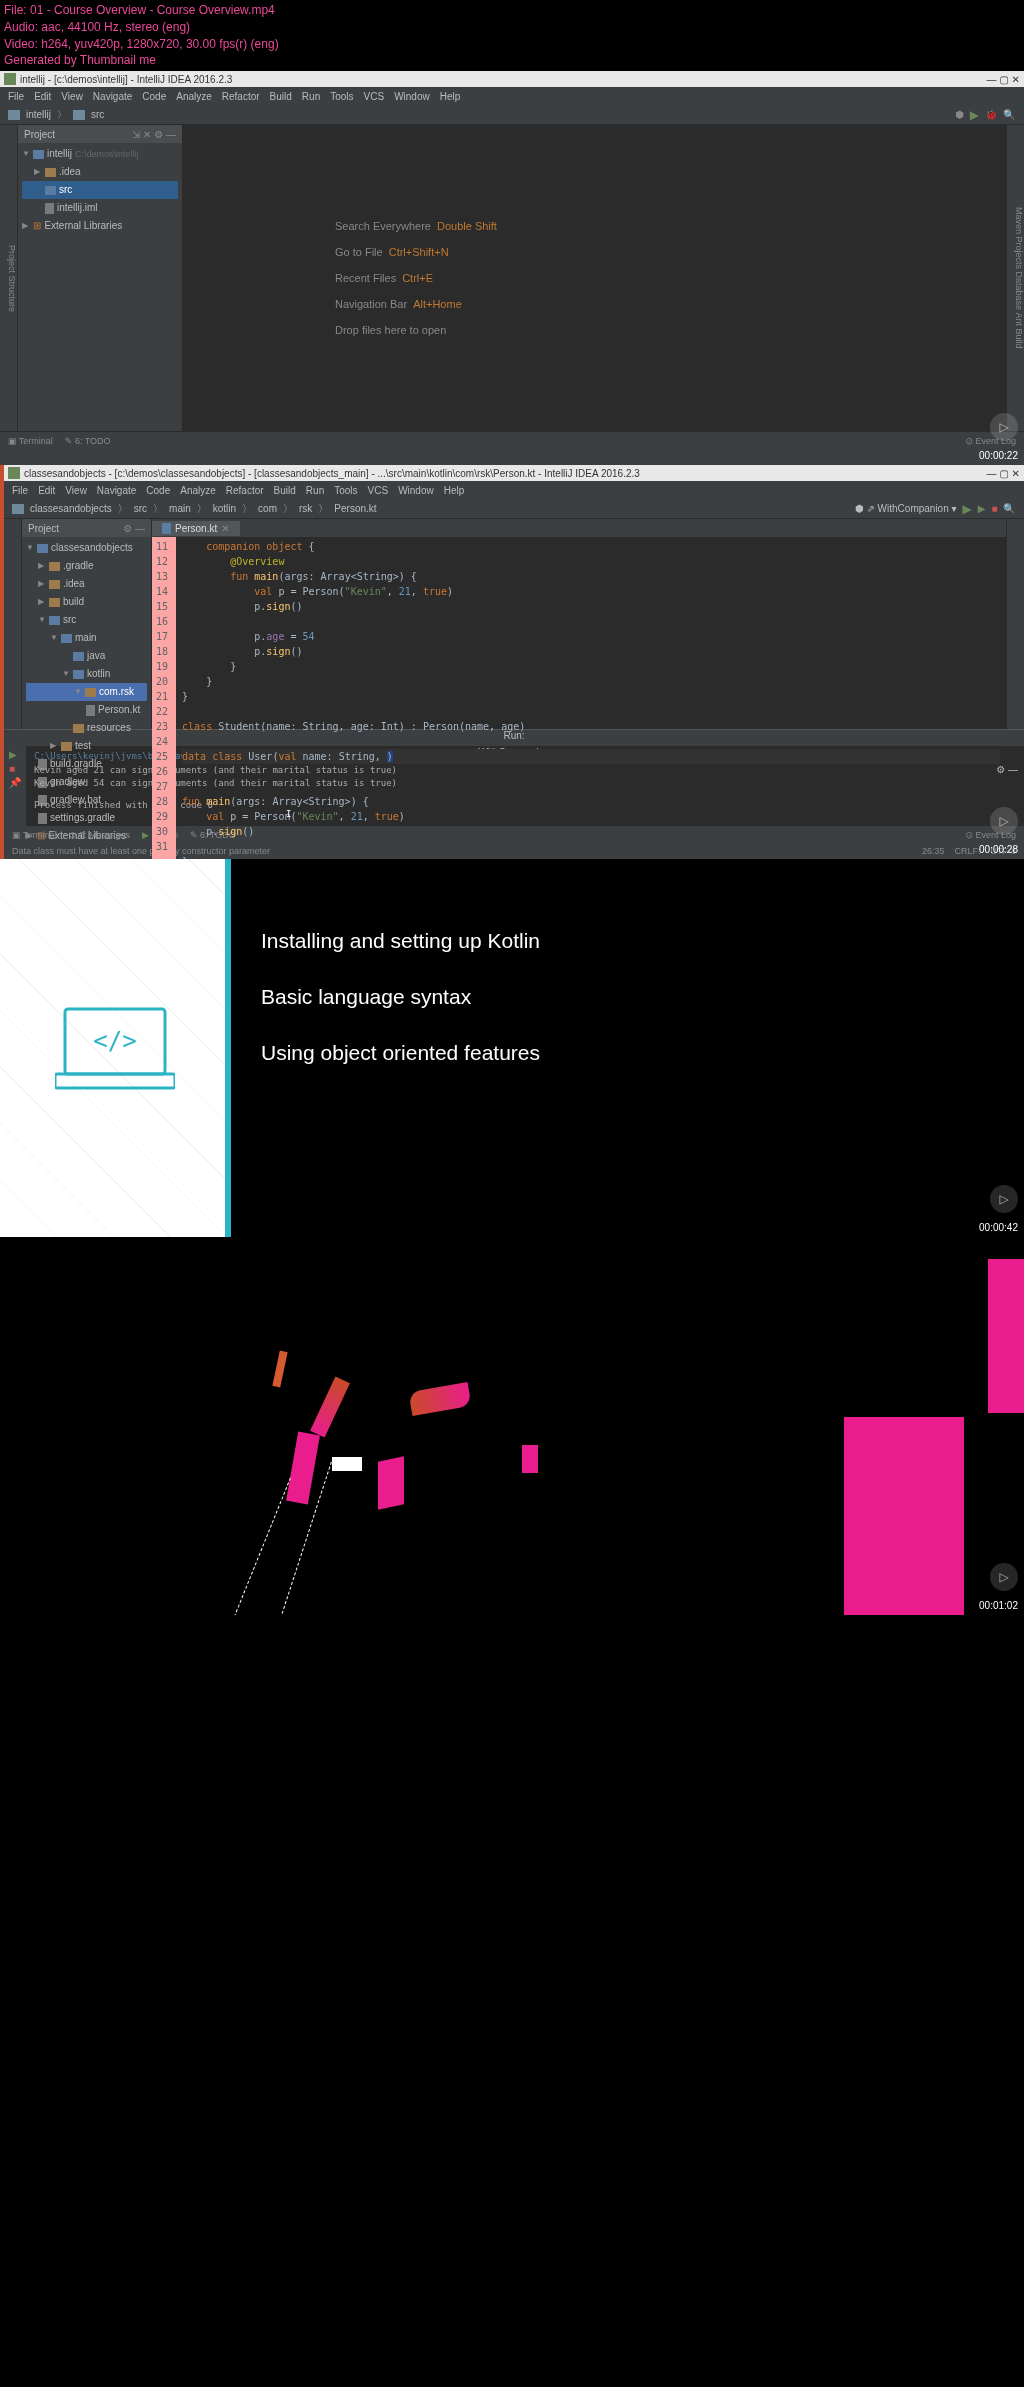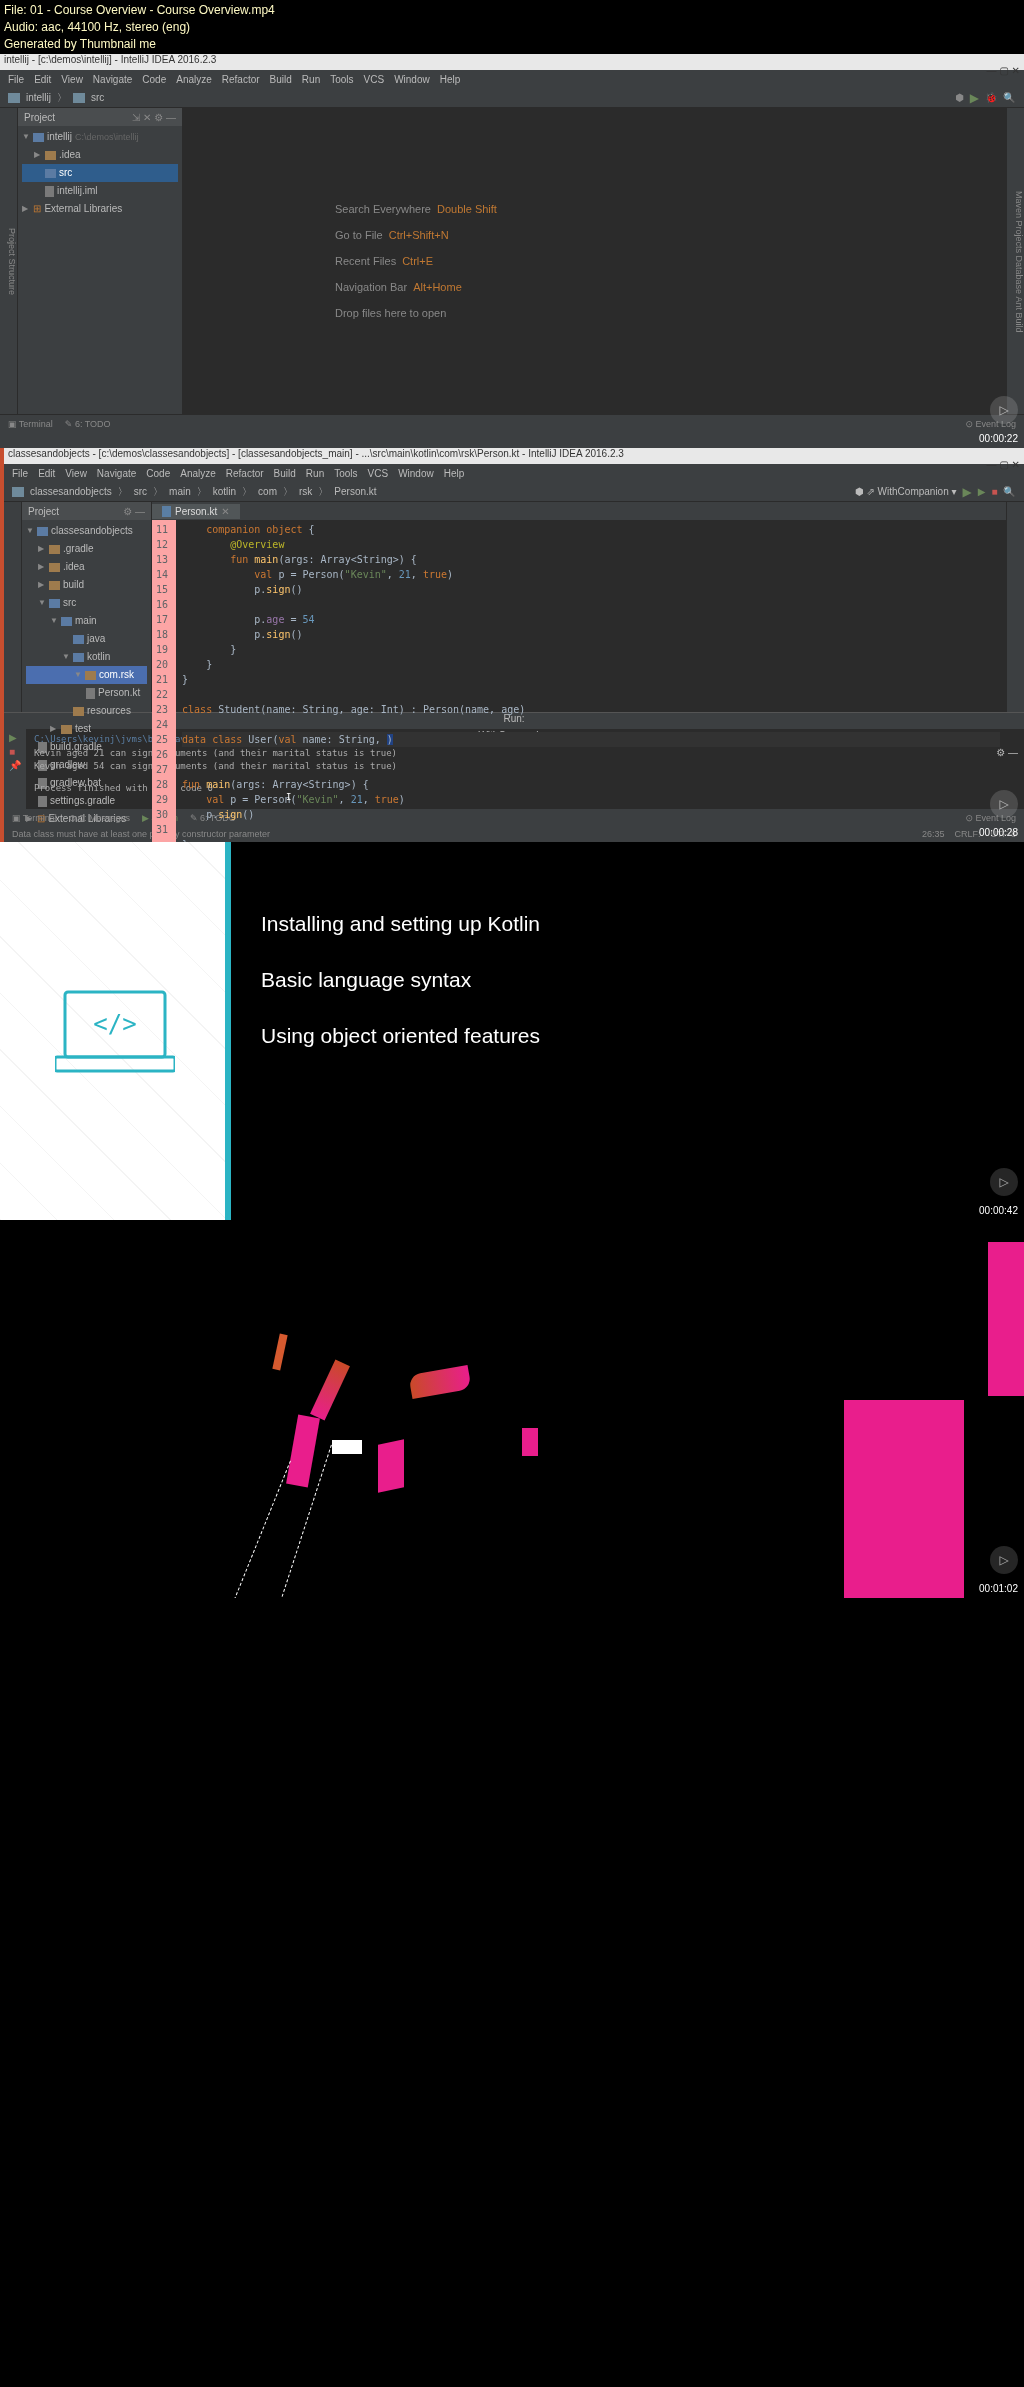--- a/index.html
+++ b/index.html
@@ -1,20 +1,20 @@
 <!DOCTYPE html>
 <html><head>
 <meta charset="utf-8">
 <style>
 * { margin:0; padding:0; box-sizing:border-box; }
 body { font-family: Arial, sans-serif; width:1024px; background:#000; }
-.header-info { background:#000; color:#fef9c3; font-size:12px; padding:2px 4px; line-height:1.4; }
+.header-info { background:#000; color:#ec4899; font-size:12px; padding:2px 4px; line-height:1.4; }
 .frame { position:relative; width:1024px; }
 .ide-window { background:#3c3f41; color:#bbb; font-size:11px; position:relative; }
-.titlebar { background:#e8e8e8; color:#333; height:16px; display:flex; align-items:flex-start; padding:0 4px; font-size:10px;flex-direction:column; }
+.titlebar { background:#e8e8e8; color:#333; height:16px; display:flex; align-items:center; padding:0 4px; font-size:10px; }
 .titlebar .icon { width:12px; height:12px; background:#6a8759; margin-right:4px; }
 .titlebar .controls { margin-left:auto; display:flex; gap:12px; font-size:10px; }
 .menubar { background:#3c3f41; height:18px; display:flex; align-items:center; gap:10px; padding:0 8px; color:#bbb; font-size:10px; }
 .breadcrumb { background:#3c3f41; height:20px; display:flex; align-items:center; gap:6px; padding:0 8px; border-bottom:1px solid #2b2b2b; font-size:10px; }
 .breadcrumb .crumb-icon { width:12px; height:10px; background:#6f8a9b; display:inline-block; }
 .breadcrumb .right-icons { margin-left:auto; display:flex; gap:6px; align-items:center; }
 .breadcrumb .play { color:#6a8759; font-size:12px; }
 .ide-body { display:flex; height:306px; }
 .ide-body2 { display:flex; height:210px; }
 .left-gutter { width:18px; background:#3c3f41; border-right:1px solid #2b2b2b; writing-mode:vertical-rl; font-size:9px; color:#888; text-align:center; padding:4px 0; }
@@ -78,20 +78,21 @@
 .shape.pink-bar { background:#e91e8c; }
 .shape.white-sq { background:#fff; width:30px; height:14px; }
 .dashed-line { position:absolute; width:1px; height:200px; border-left:1px dashed #fff; transform:rotate(18deg); }
 </style>
 </head>
 <body>
 
 <div class="header-info">
   <div>File: 01 - Course Overview - Course Overview.mp4</div>
   <div>Audio: aac, 44100 Hz, stereo (eng)</div>
+  <div>Video: h264, yuv420p, 1280x720, 30.00 fps(r) (eng)</div>
   <div>Generated by Thumbnail me</div>
 </div>
 
 <div class="frame">
 <div class="ide-window">
   <div class="titlebar">
     <span class="icon"></span>
     <span>intellij - [c:\demos\intellij] - IntelliJ IDEA 2016.2.3</span>
     <span class="controls">— ▢ ✕</span>
   </div>

